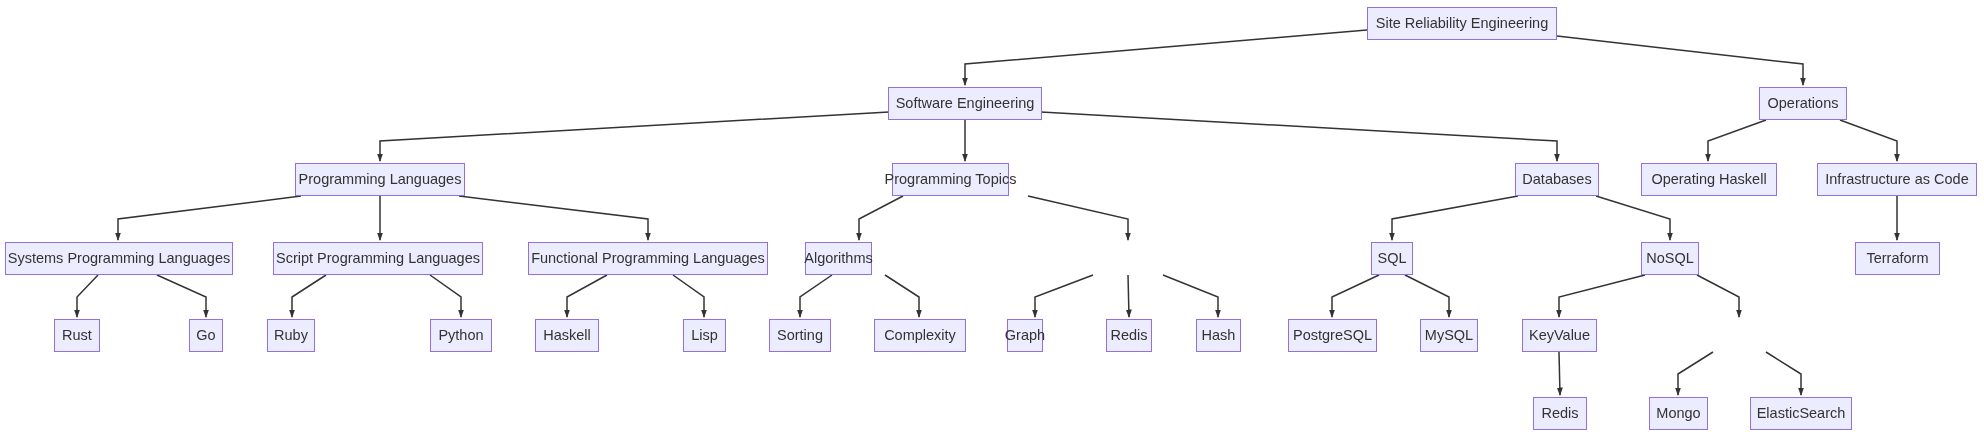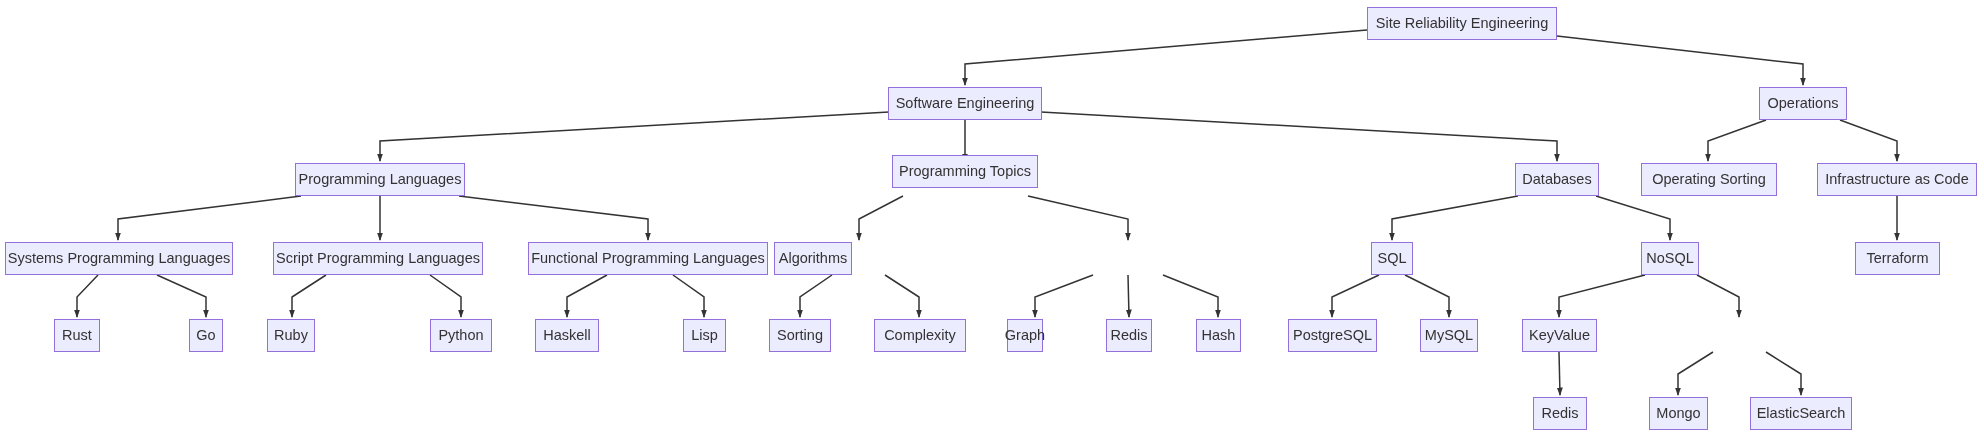--- a/index.html
+++ b/index.html
@@ -82,28 +82,28 @@
     <path class="edge" d="M1697,275 L1739,297 L1739,317" marker-end="url(#arrowhead)"></path>
     <path class="edge" d="M1559,352 L1560,395" marker-end="url(#arrowhead)"></path>
     <path class="edge" d="M1713,352 L1678,374 L1678,395" marker-end="url(#arrowhead)"></path>
     <path class="edge" d="M1766,352 L1801,374 L1801,395" marker-end="url(#arrowhead)"></path>
   </svg>
 
   <div class="node" style="left:1367px;top:7px;width:190px">Site Reliability Engineering</div>
   <div class="node" style="left:888px;top:87px;width:154px">Software Engineering</div>
   <div class="node" style="left:1759px;top:87px;width:88px">Operations</div>
   <div class="node" style="left:295px;top:163px;width:170px">Programming Languages</div>
-  <div class="node" style="left:892px;top:155px;width:146px">Programming Topics</div>
+  <div class="node" style="left:892px;top:163px;width:117px">Programming Topics</div>
   <div class="node" style="left:1515px;top:163px;width:84px">Databases</div>
-  <div class="node" style="left:1641px;top:163px;width:136px">Operating Sorting</div>
+  <div class="node" style="left:1641px;top:163px;width:136px">Operating Haskell</div>
   <div class="node" style="left:1817px;top:163px;width:160px">Infrastructure as Code</div>
   <div class="node" style="left:5px;top:242px;width:228px">Systems Programming Languages</div>
   <div class="node" style="left:273px;top:242px;width:210px">Script Programming Languages</div>
   <div class="node" style="left:528px;top:242px;width:240px">Functional Programming Languages</div>
-  <div class="node" style="left:774px;top:242px;width:78px">Algorithms</div>
+  <div class="node" style="left:805px;top:242px;width:67px">Algorithms</div>
   <div class="node" style="left:1371px;top:242px;width:42px">SQL</div>
   <div class="node" style="left:1641px;top:242px;width:58px">NoSQL</div>
   <div class="node" style="left:1855px;top:242px;width:85px">Terraform</div>
   <div class="node" style="left:54px;top:319px;width:46px">Rust</div>
   <div class="node" style="left:189px;top:319px;width:34px">Go</div>
   <div class="node" style="left:267px;top:319px;width:48px">Ruby</div>
   <div class="node" style="left:430px;top:319px;width:62px">Python</div>
   <div class="node" style="left:535px;top:319px;width:64px">Haskell</div>
   <div class="node" style="left:683px;top:319px;width:43px">Lisp</div>
   <div class="node" style="left:769px;top:319px;width:62px">Sorting</div>

